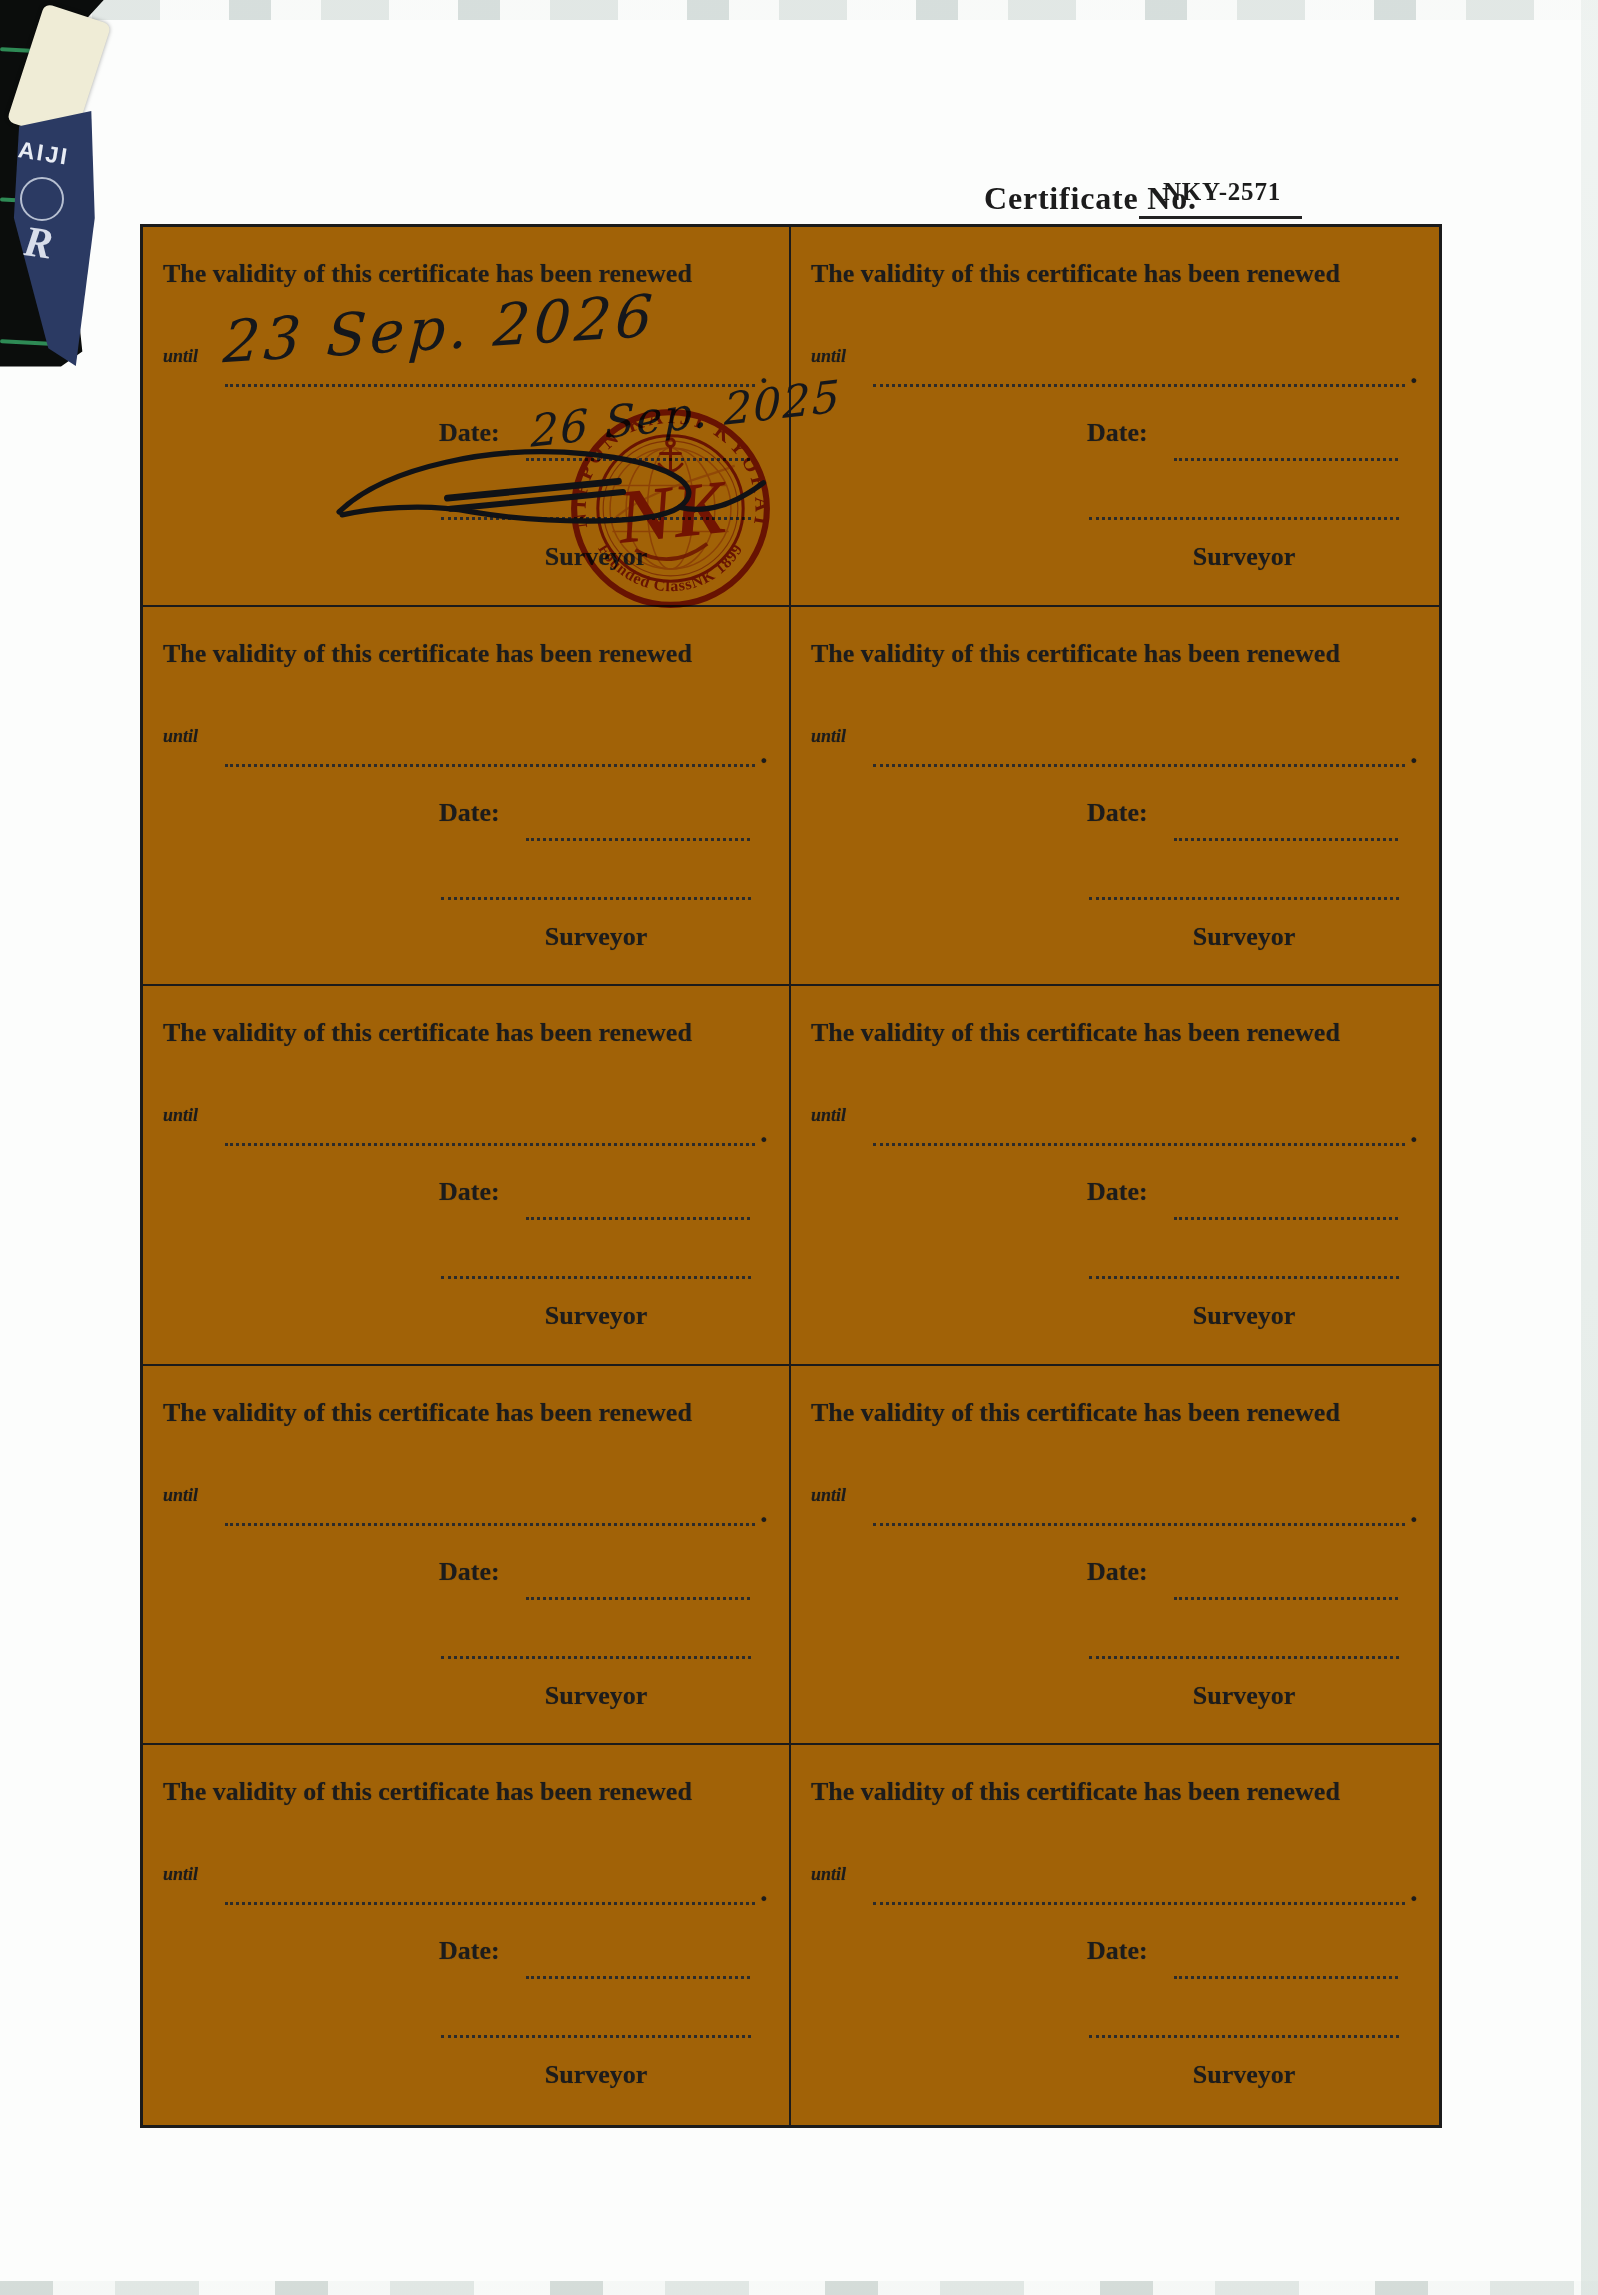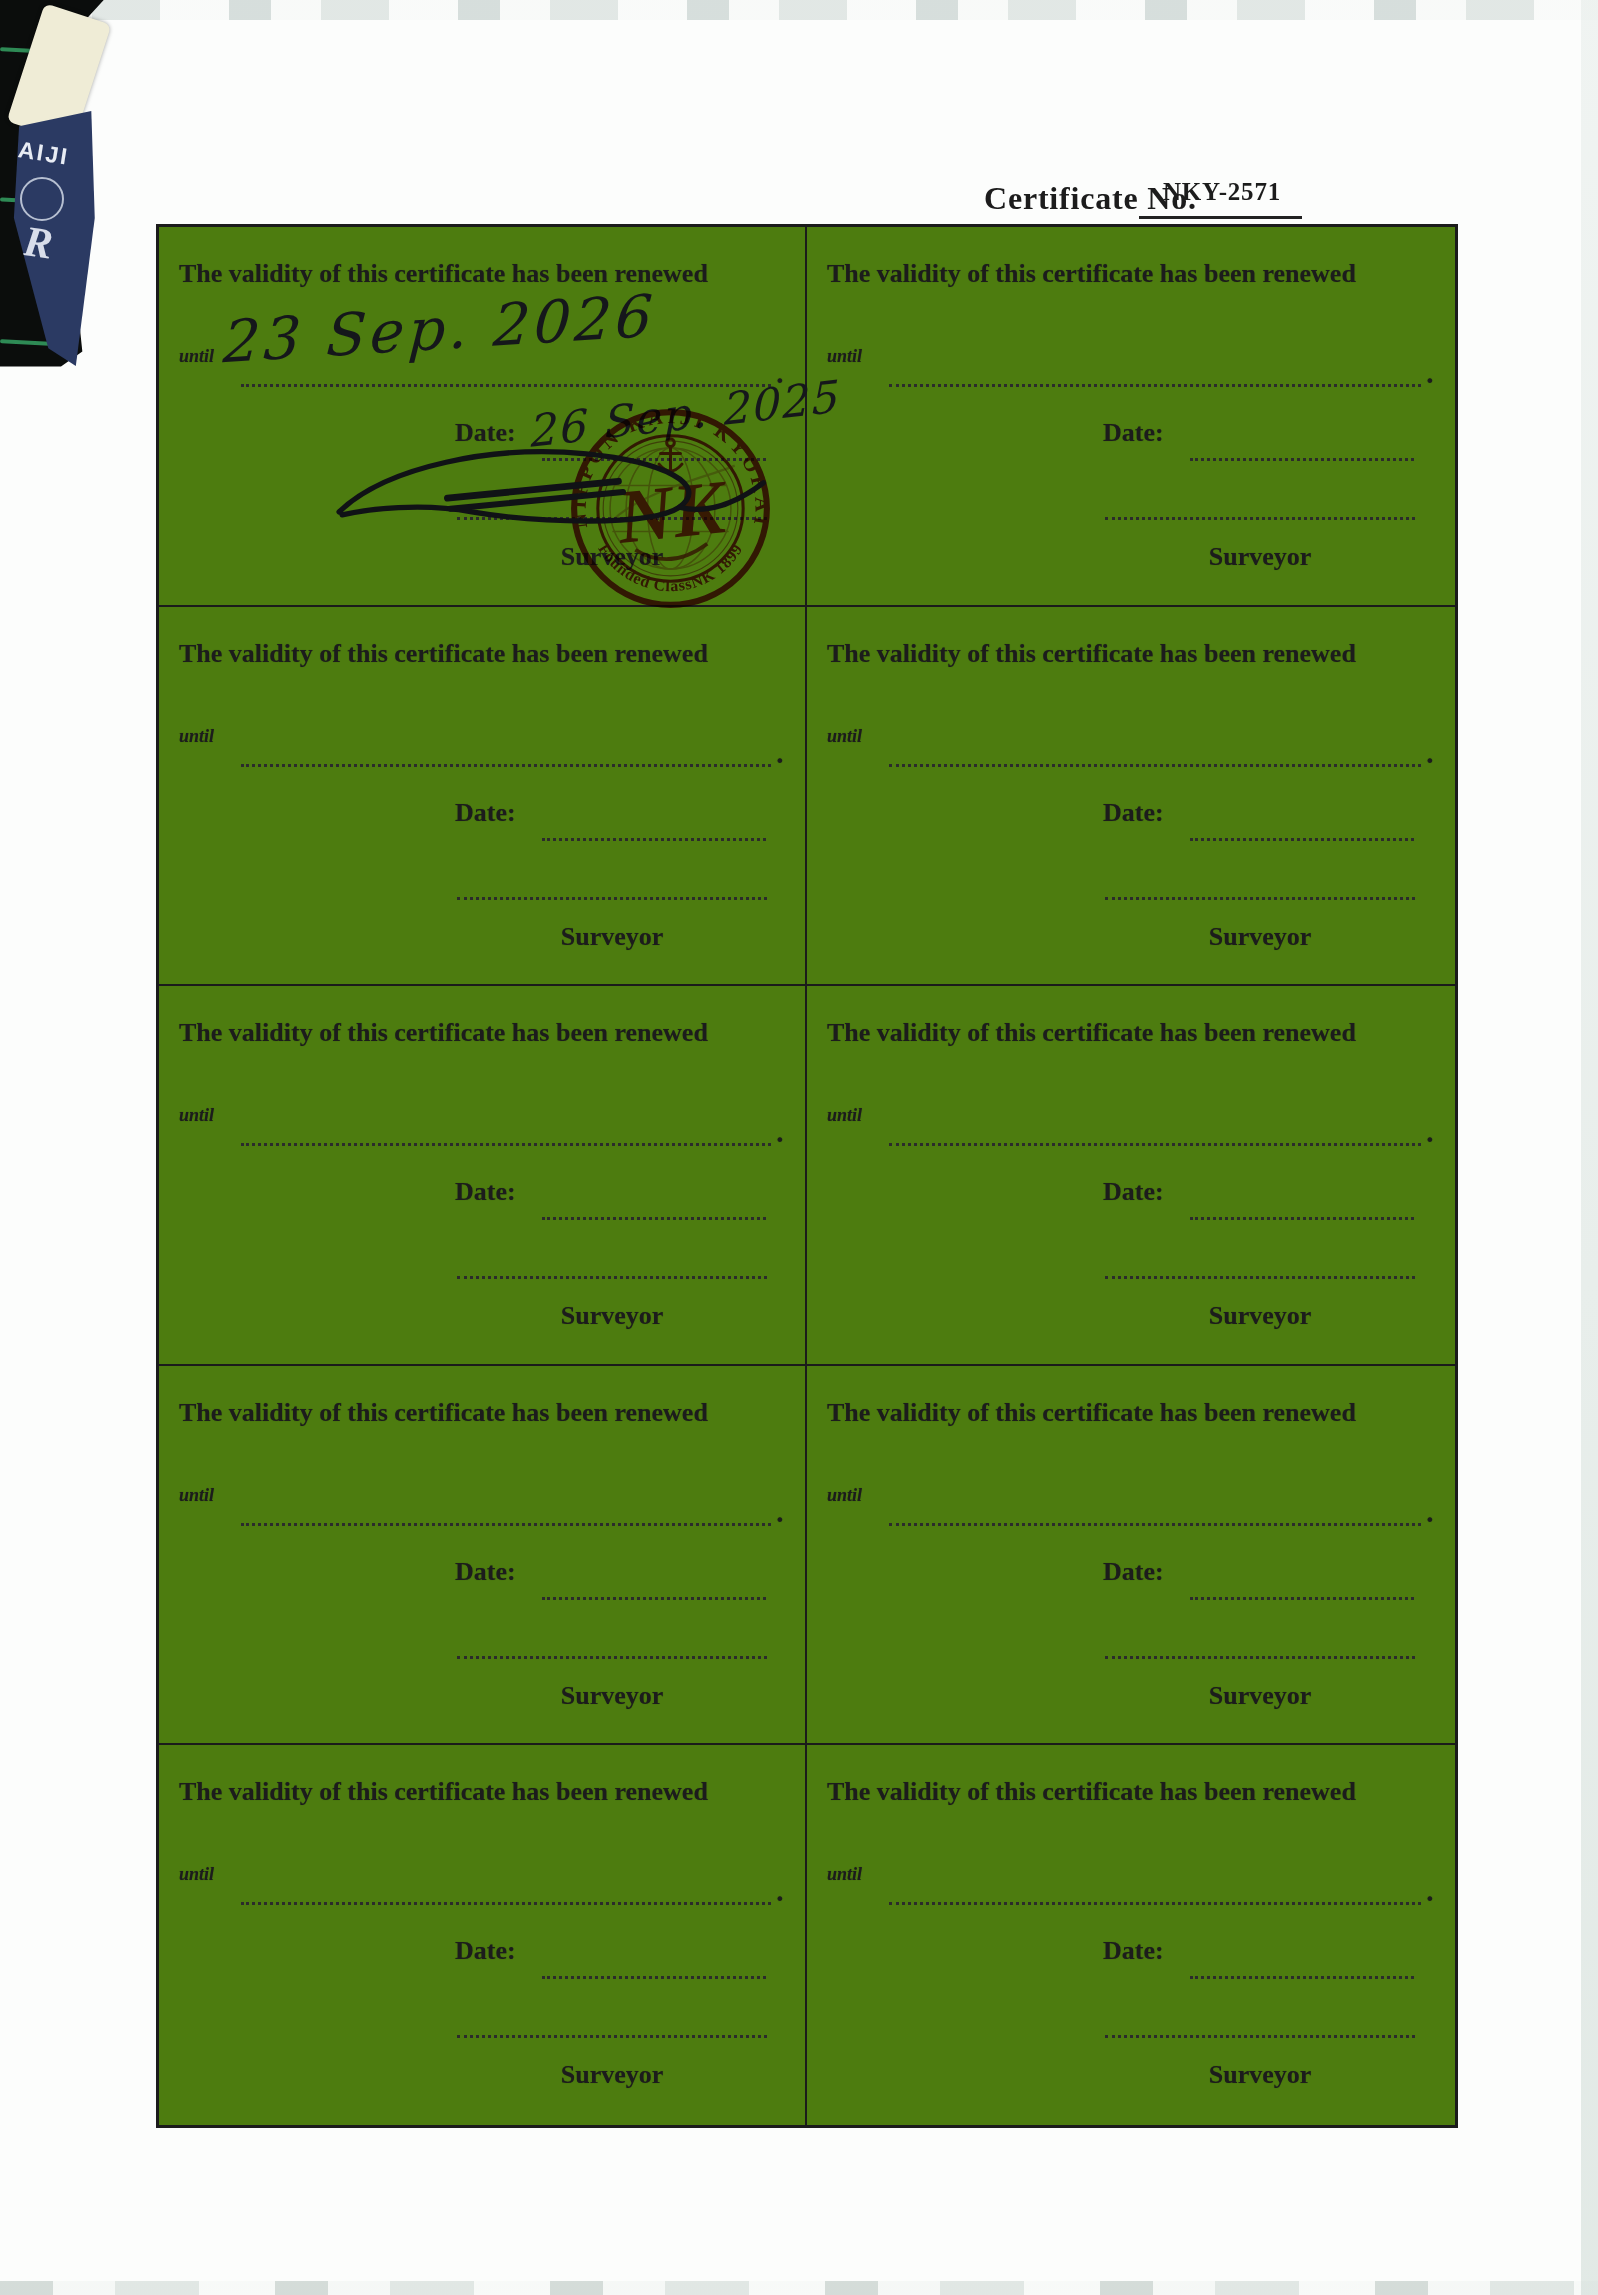--- a/index.html
+++ b/index.html
@@ -68,22 +68,22 @@
   }
   .cert-value{
     position:absolute;left:1141px;top:178px;width:162px;text-align:center;
     font-size:25px;font-weight:700;letter-spacing:0.8px;
   }
   .cert-underline{
     position:absolute;left:1139px;top:216px;width:163px;height:3.1px;background:#222;
   }
   
   .grid{
-    position:absolute;left:156px;top:224px;width:1296px;height:1898px;
-    border:3.1px solid #1b1b1b;background:#4d7c0f;
+    position:absolute;left:140px;top:224px;width:1296px;height:1898px;
+    border:3.1px solid #1b1b1b;background:#a16207;
     display:grid;grid-template-columns:1fr 1fr;grid-template-rows:repeat(5,1fr);
   }
   .cell{position:relative;border-right:2.3px solid #1b1b1b;border-bottom:2.3px solid #1b1b1b;}
   .cell:nth-child(2n){border-right:none;}
   .cell:nth-child(9),.cell:nth-child(10){border-bottom:none;}
   .cell *{text-shadow:0 0 0.8px rgba(25,25,25,.45);}
   .cell-title{position:absolute;left:20px;top:32px;right:12.2px;font-size:26px;font-weight:700;}
   .until-label{position:absolute;left:20px;top:119px;font-size:18px;font-weight:700;font-style:italic;}
   .dotline{border-bottom:3.1px dotted #2b2b2b;position:absolute;}
   .until-line{left:82px;right:34px;top:131px;height:26px;}

